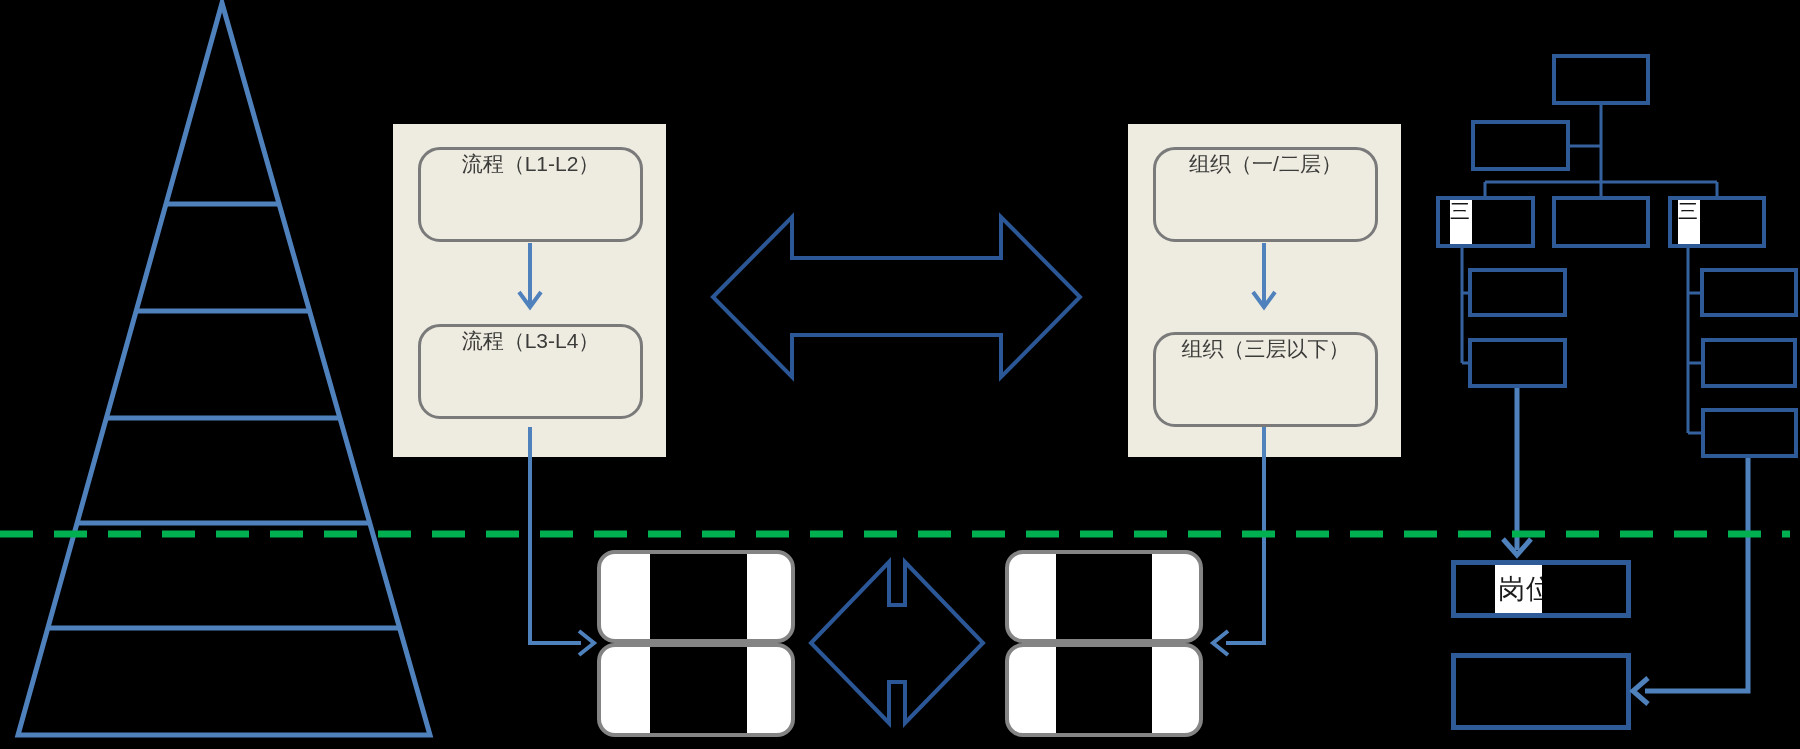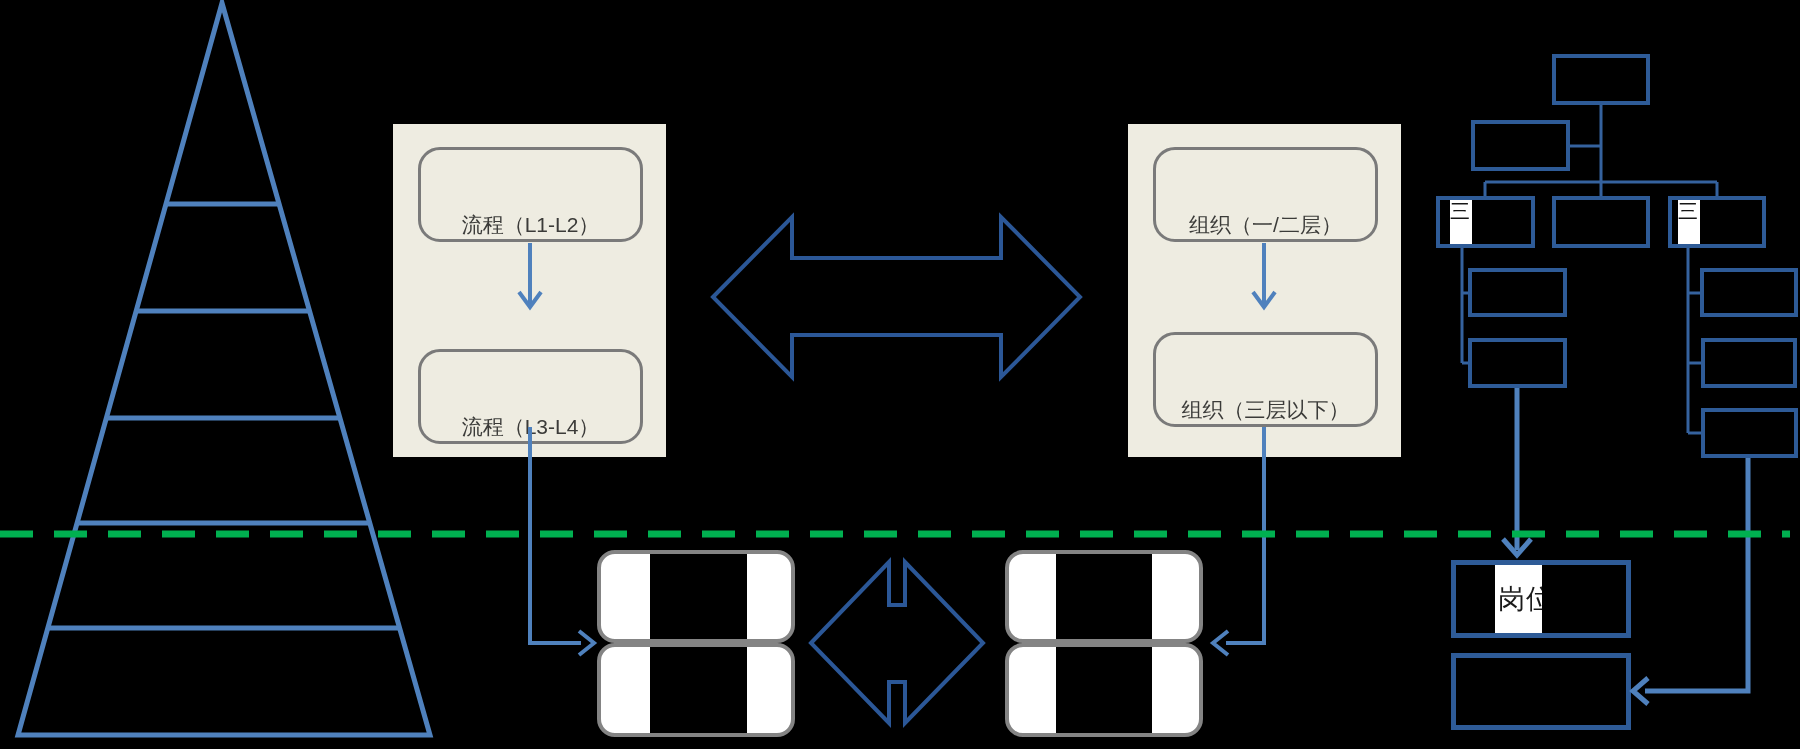--- a/index.html
+++ b/index.html
@@ -4,21 +4,21 @@
 <style>
   html,body{margin:0;padding:0;background:#000;}
   #canvas{
     position:relative;width:1800px;height:749px;background:#000;
     font-family:"Liberation Sans","DejaVu Sans",sans-serif;overflow:hidden;
   }
   .abs{position:absolute;}
   .panel{background:#eeece1;}
   .pbox{
     background:#eeece1;border:3px solid #7a7a7a;border-radius:22px;
-    display:flex;align-items:flex-end;justify-content:center;
+    display:flex;align-items:flex-start;justify-content:center;
     color:#3b3b39;font-size:21px;white-space:nowrap;
   }
   .card{
     background:#ffffff;border:4px solid #848484;border-radius:18px;
     overflow:hidden;box-sizing:border-box;
   }
   .card .blackband{position:absolute;top:0;bottom:0;background:#000;}
   .orgbox{
     border:4px solid #2e5b97;box-sizing:border-box;background:transparent;
     overflow:hidden;
@@ -42,21 +42,21 @@
 <body>
 
 <div id="canvas">
 
   <div class="abs panel" style="left:393px;top:124px;width:273px;height:333px;"></div>
   <div class="abs panel" style="left:1128px;top:124px;width:273px;height:333px;"></div>
 
   <div class="abs pbox" style="left:418px;top:147px;width:219px;height:89px;">
     <span>流程（L1-L2）</span>
   </div>
-  <div class="abs pbox" style="left:418px;top:349px;width:219px;height:89px;">
+  <div class="abs pbox" style="left:418px;top:324px;width:219px;height:89px;">
     <span>流程（L3-L4）</span>
   </div>
 
   <div class="abs pbox" style="left:1153px;top:332px;width:219px;height:89px;">
     <span>组织（三层以下）</span>
   </div>
   <div class="abs pbox" style="left:1153px;top:147px;width:219px;height:89px;">
     <span>组织（一/二层）</span>
   </div>
 
@@ -88,21 +88,21 @@
       <span>三</span>
     </div>
   </div>
 
   <div class="abs orgbox" style="left:1468px;top:268px;width:99px;height:49px;"></div>
   <div class="abs orgbox" style="left:1468px;top:338px;width:99px;height:50px;"></div>
   <div class="abs orgbox" style="left:1700px;top:268px;width:98px;height:49px;"></div>
   <div class="abs orgbox" style="left:1701px;top:338px;width:96px;height:50px;"></div>
   <div class="abs orgbox" style="left:1701px;top:408px;width:97px;height:50px;"></div>
 
-  <div class="abs posbox" style="left:1451px;top:560px;width:180px;height:78px;text-decoration:underline;">
+  <div class="abs posbox" style="left:1451px;top:560px;width:180px;height:58px;text-decoration:underline;">
     <div class="whiteband" style="left:39px;width:47px;">
       <span class="poslabel">岗位</span>
     </div>
   </div>
   <div class="abs posbox" style="left:1451px;top:653px;width:180px;height:77px;"></div>
 
   <svg width="1800" height="749" viewBox="0 0 1800 749">
 
     <g stroke="#4f81bd" stroke-width="5" fill="none">
       <polygon points="222,3 430,735 18,735"></polygon>

